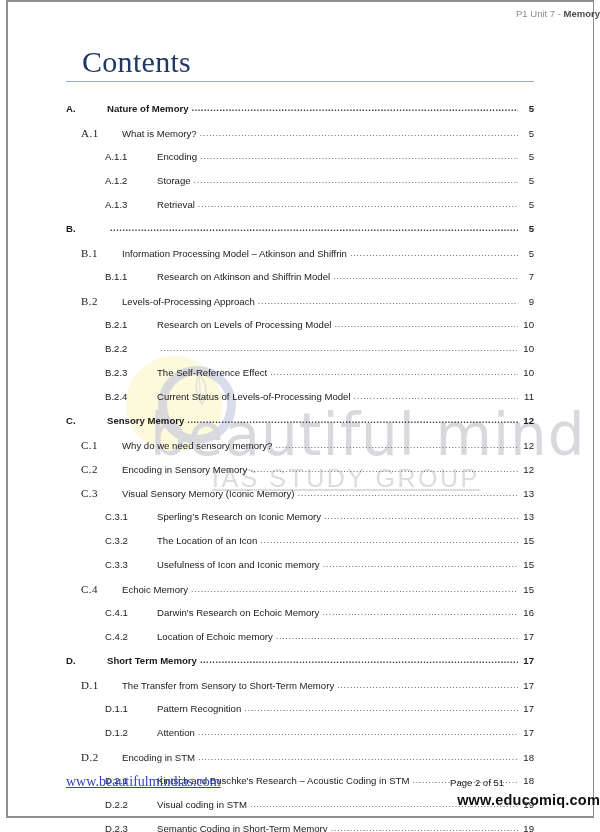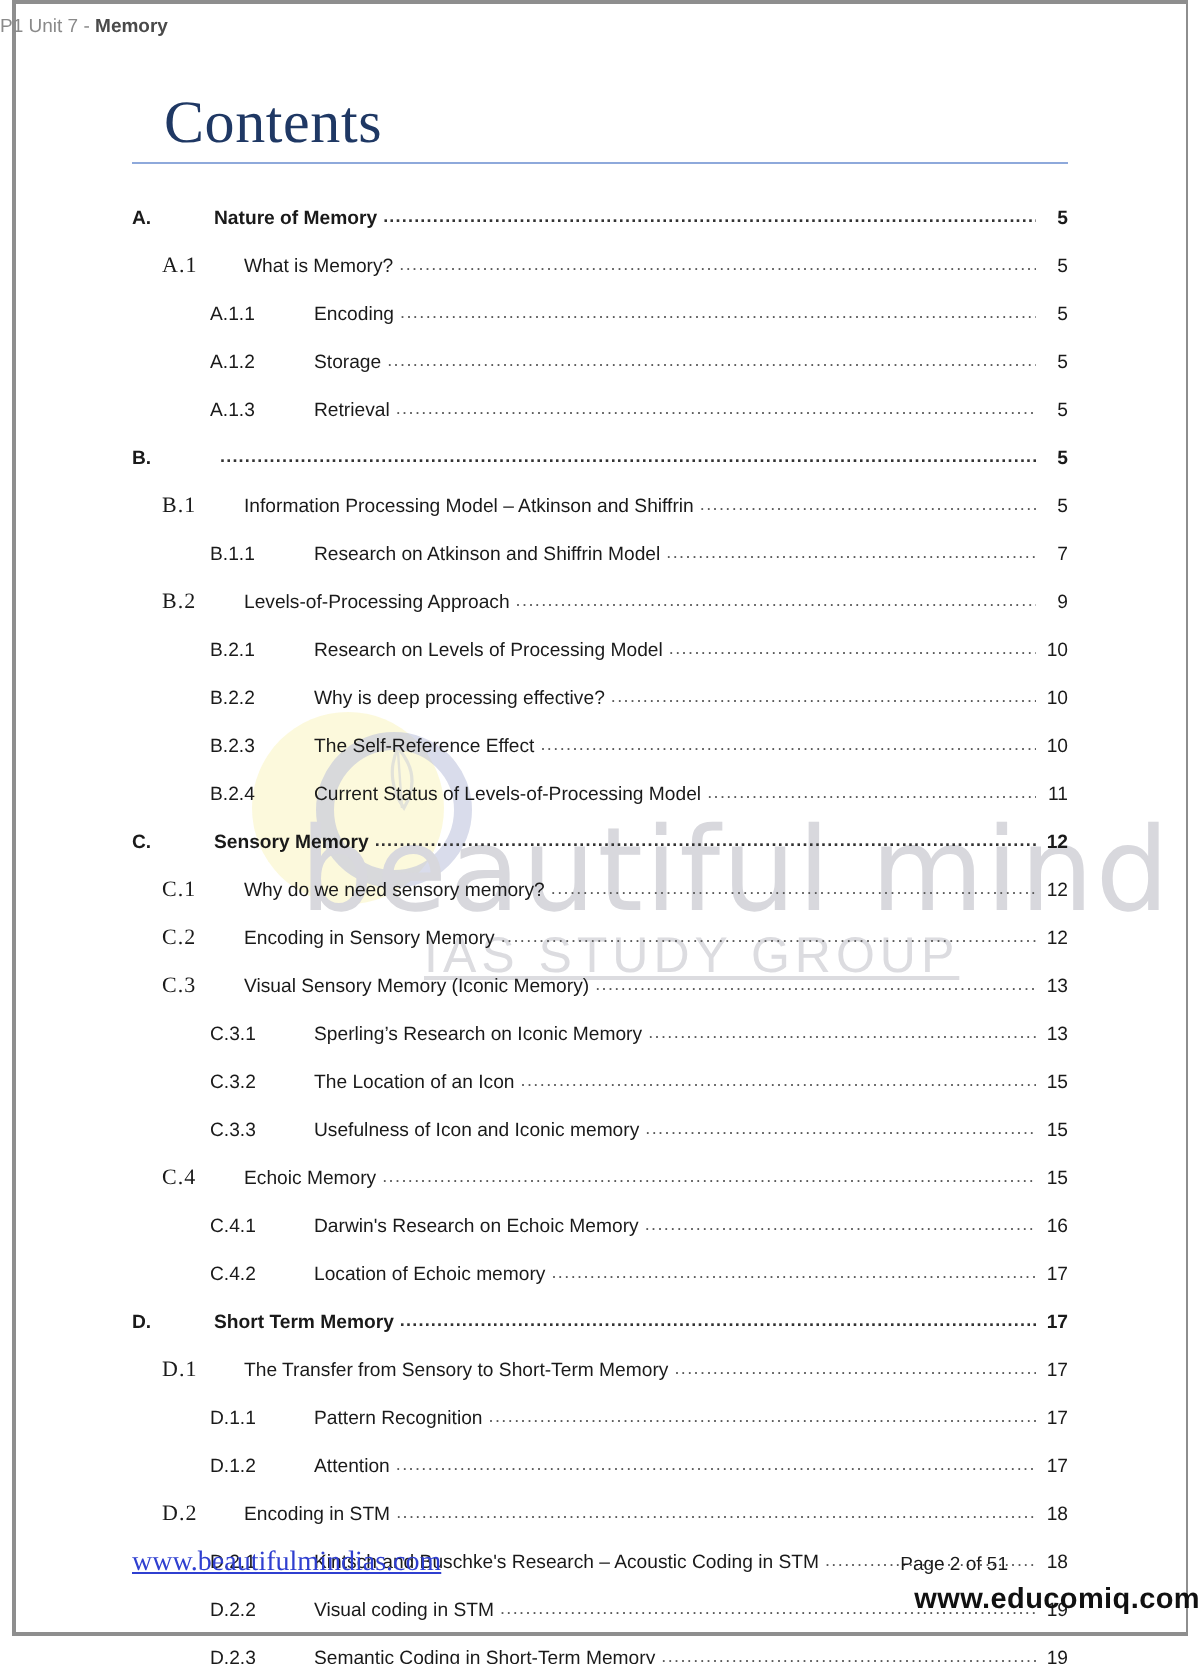--- a/index.html
+++ b/index.html
@@ -86,21 +86,21 @@
     color: #dcdce0;
     white-space: nowrap;
     line-height: 1;
     text-decoration: underline;
   }
 
   
   #running-header {
     position: absolute;
     left: 0; right: 0; top: 8px;
-    text-align: left;
+    text-align: right;
     font-size: 9.5px;
     color: #8a8a8a;
     z-index: 3;
   }
   #running-header .hdr-bold {
     font-weight: bold;
     color: #4a4a4a;
   }
 
   
@@ -310,21 +310,20 @@
           <span class="toc-page">9</span>
         </div>
         <div class="toc-row lvl3">
           <span class="toc-num">B.2.1</span>
           <span class="toc-label">Research on Levels of Processing Model</span>
           <span class="toc-dots">............................................................................................................................................................................................................................................................................................................</span>
           <span class="toc-page">10</span>
         </div>
         <div class="toc-row lvl3">
           <span class="toc-num">B.2.2</span>
-          <span class="toc-label">Why is deep processing effective?</span>
           <span class="toc-dots">............................................................................................................................................................................................................................................................................................................</span>
           <span class="toc-page">10</span>
         </div>
         <div class="toc-row lvl3">
           <span class="toc-num">B.2.3</span>
           <span class="toc-label">The Self-Reference Effect</span>
           <span class="toc-dots">............................................................................................................................................................................................................................................................................................................</span>
           <span class="toc-page">10</span>
         </div>
         <div class="toc-row lvl3">

